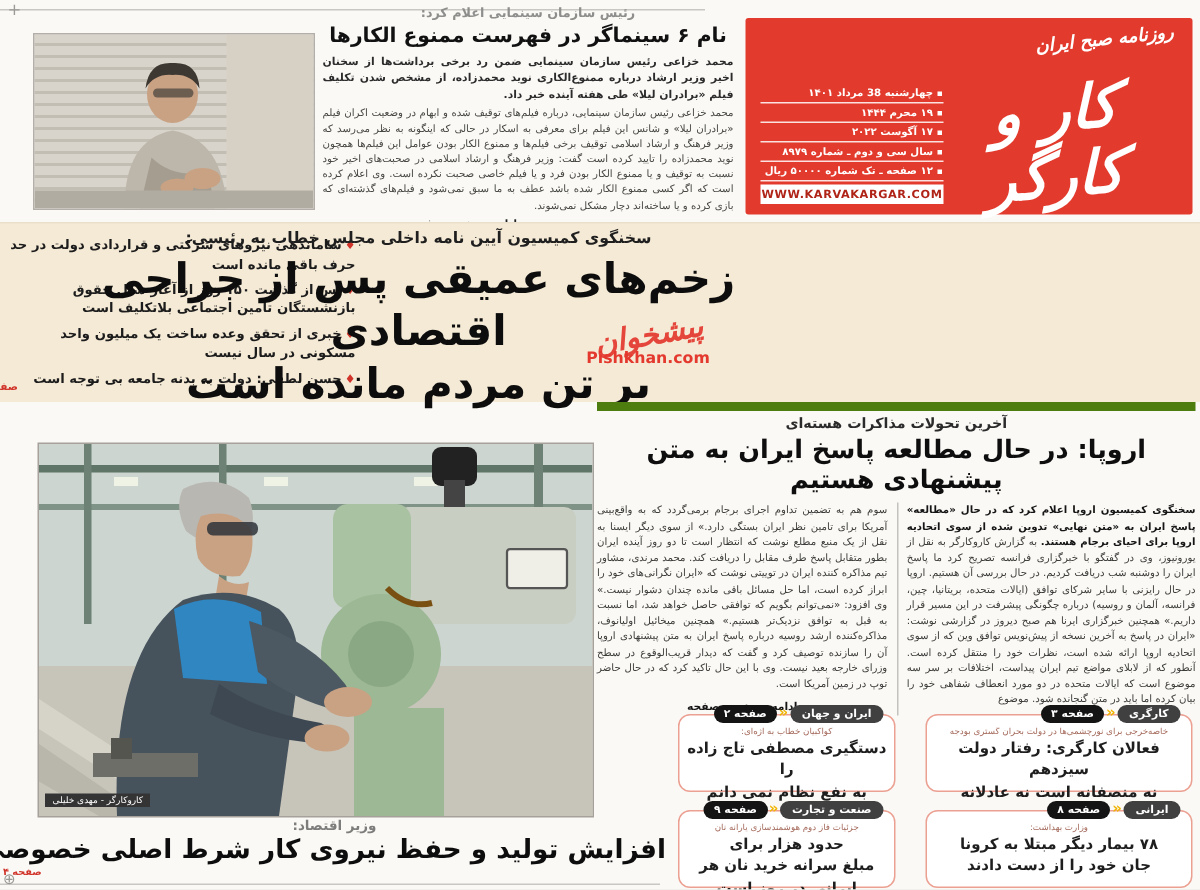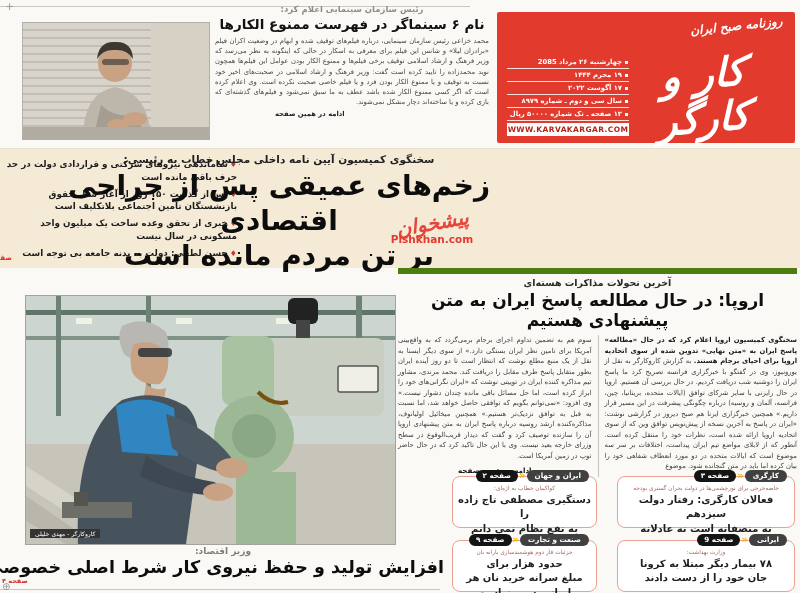--- a/index.html
+++ b/index.html
@@ -101,21 +101,21 @@
 
   <div class="abs topline"></div>
   <div class="abs cropmark cm-tl">+</div>
 
   <header class="abs masthead">
     <div class="mh-tagline">روزنامه صبح ایران</div>
     <div class="mh-logo">کار و کارگر</div>
     <ul class="mh-dates">
       <li>
           <span class="sq"></span>
-          <span>چهارشنبه ۲۶ مرداد 2085</span>
+          <span>چهارشنبه 38 مرداد ۱۴۰۱</span>
         </li>
       <li>
           <span class="sq"></span>
           <span>۱۹ محرم ۱۴۴۴</span>
         </li>
       <li>
           <span class="sq"></span>
           <span>۱۷ آگوست ۲۰۲۲</span>
         </li>
       <li>
@@ -139,20 +139,21 @@
       <path d="M60 116 Q60 70 92 64 Q126 70 128 116Z" fill="#bdb7ab"></path>
       <path d="M78 82 Q92 96 116 92 L120 116 L70 116Z" fill="#a49d90"></path>
       <ellipse cx="112" cy="96" rx="12" ry="7" fill="#c9a284"></ellipse>
       <ellipse cx="95" cy="102" rx="11" ry="6" fill="#c9a284"></ellipse>
       <rect x="0" y="104" width="186" height="12" fill="#b1aca1"></rect>
     </svg>
   </div>
   <div class="abs ts-text">
     <div class="ts-kicker">رئیس سازمان سینمایی اعلام کرد:</div>
     <div class="ts-headline">نام ۶ سینماگر در فهرست ممنوع الکارها</div>
+    <div class="ts-lead">محمد خزاعی رئیس سازمان سینمایی ضمن رد برخی برداشت‌ها از سخنان اخیر وزیر ارشاد درباره ممنوع‌الکاری نوید محمدزاده، از مشخص شدن تکلیف فیلم «برادران لیلا» طی هفته آینده خبر داد.</div>
     <div class="ts-body">محمد خزاعی رئیس سازمان سینمایی، درباره فیلم‌های توقیف شده و ابهام در وضعیت اکران فیلم «برادران لیلا» و شانس این فیلم برای معرفی به اسکار در حالی که اینگونه به نظر می‌رسد که وزیر فرهنگ و ارشاد اسلامی توقیف برخی فیلم‌ها و ممنوع الکار بودن عوامل این فیلم‌ها همچون نوید محمدزاده را تایید کرده است گفت: وزیر فرهنگ و ارشاد اسلامی در صحبت‌های اخیر خود نسبت به توقیف و یا ممنوع الکار بودن فرد و یا فیلم خاصی صحبت نکرده است. وی اعلام کرده است که اگر کسی ممنوع الکار شده باشد عطف به ما سبق نمی‌شود و فیلم‌های گذشته‌ای که بازی کرده و یا ساخته‌اند دچار مشکل نمی‌شوند.</div>
     <div class="ts-cont">ادامه در همین صفحه</div>
   </div>
 
   <section class="abs band">
     <div class="briefs">
       <ul>
         <li><span class="diamond">♦</span><span>ساماندهی نیروهای شرکتی و قراردادی دولت در حد حرف باقی مانده است</span></li>
         <li><span class="diamond">♦</span><span>پس از گذشت ۱۵۰ روز از آغاز سال حقوق بازنشستگان تامین اجتماعی بلاتکلیف است</span></li>
         <li><span class="diamond">♦</span><span>خبری از تحقق وعده ساخت یک میلیون واحد مسکونی در سال نیست</span></li>
@@ -251,21 +252,21 @@
     <div class="tb-title">
       <div>دستگیری مصطفی تاج زاده را</div>
       <div>به نفع نظام نمی دانم</div>
     </div>
   </div>
 
   <div class="tbox tb-social">
     <div class="tab">
       <span class="sec">ایرانی</span>
       <span class="chev">«</span>
-      <span class="pg">صفحه 9</span>
+      <span class="pg">صفحه ۸</span>
     </div>
     <div class="tb-kicker">وزارت بهداشت:</div>
     <div class="tb-title">
       <div>۷۸ بیمار دیگر مبتلا به کرونا</div>
       <div>جان خود را از دست دادند</div>
     </div>
   </div>
 
   <div class="tbox tb-industry">
     <div class="tab">

